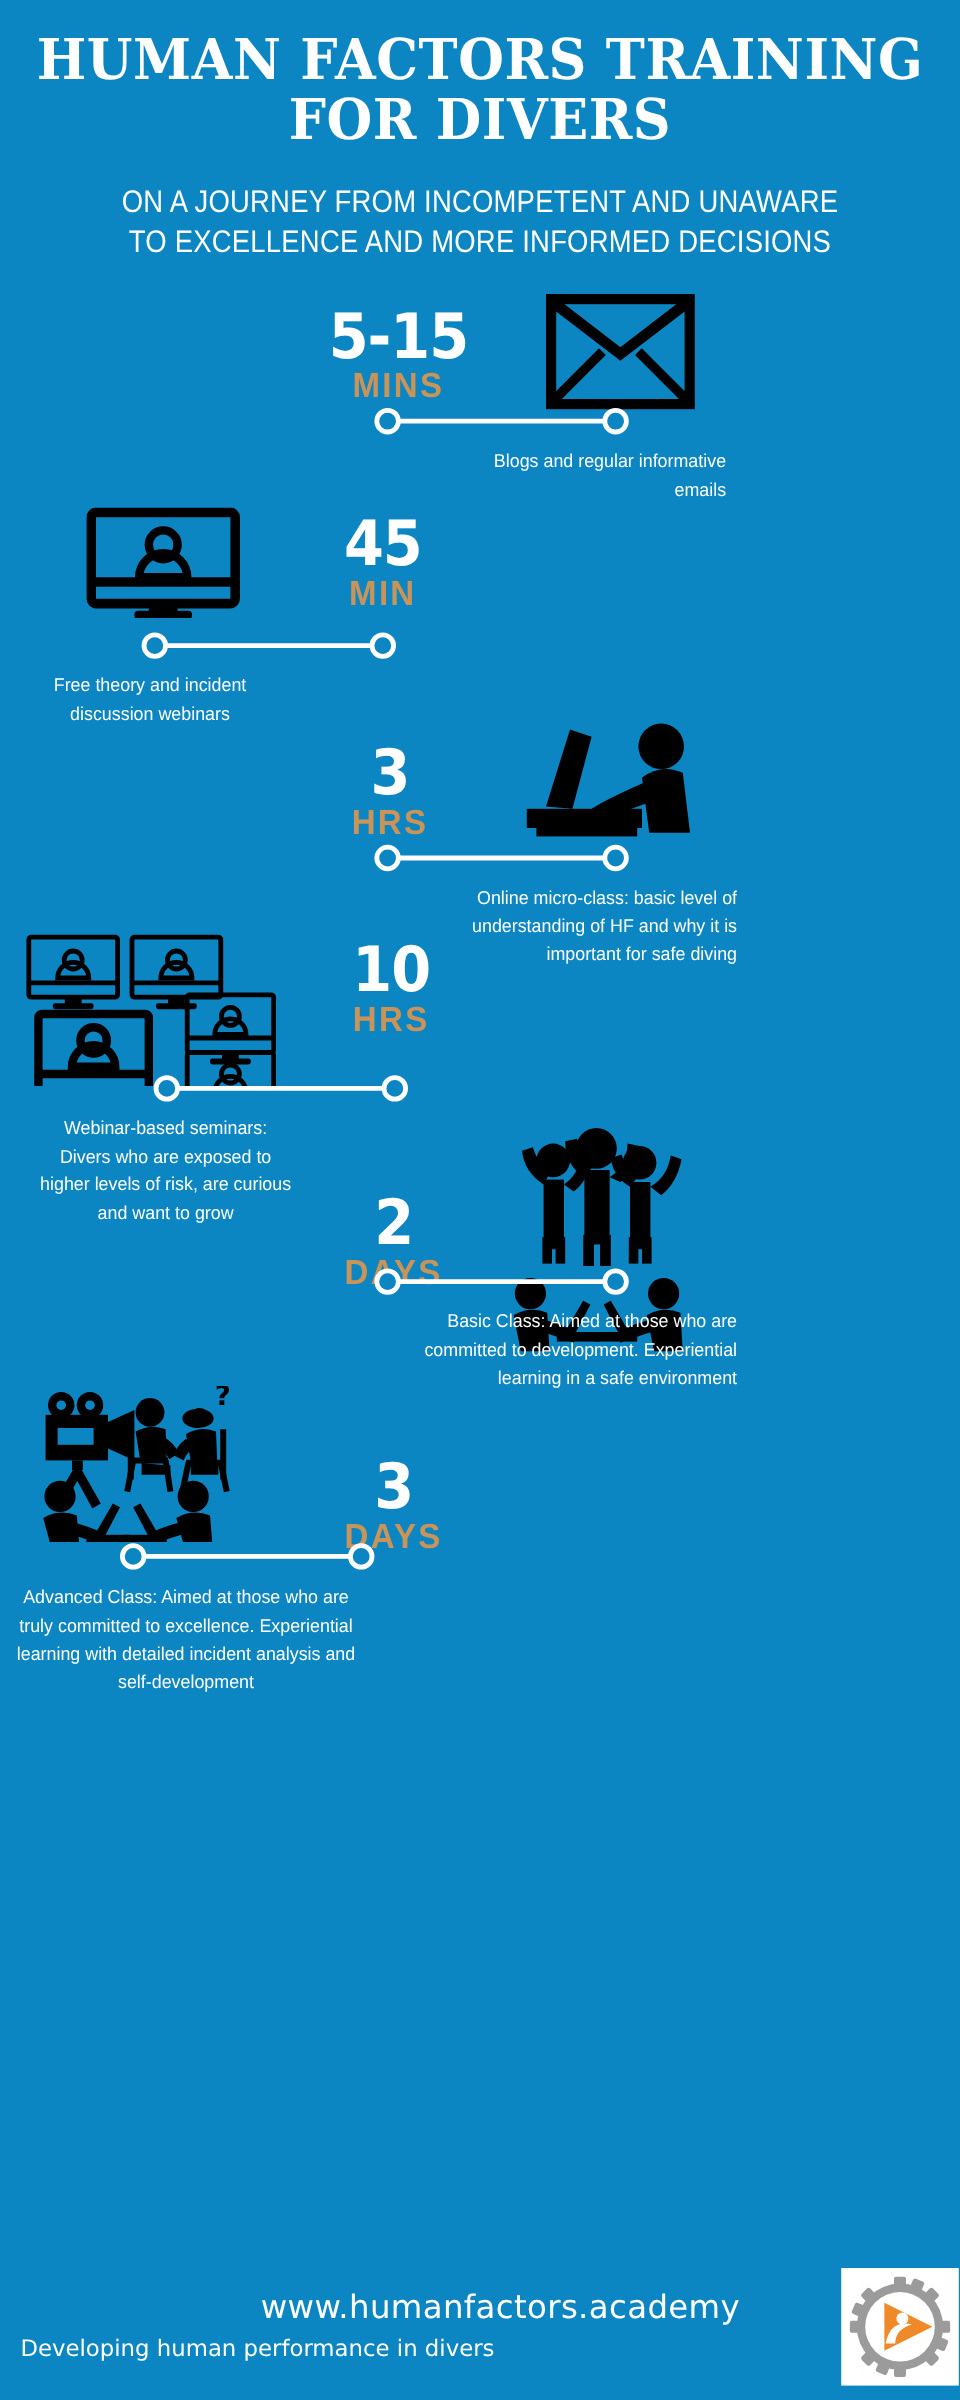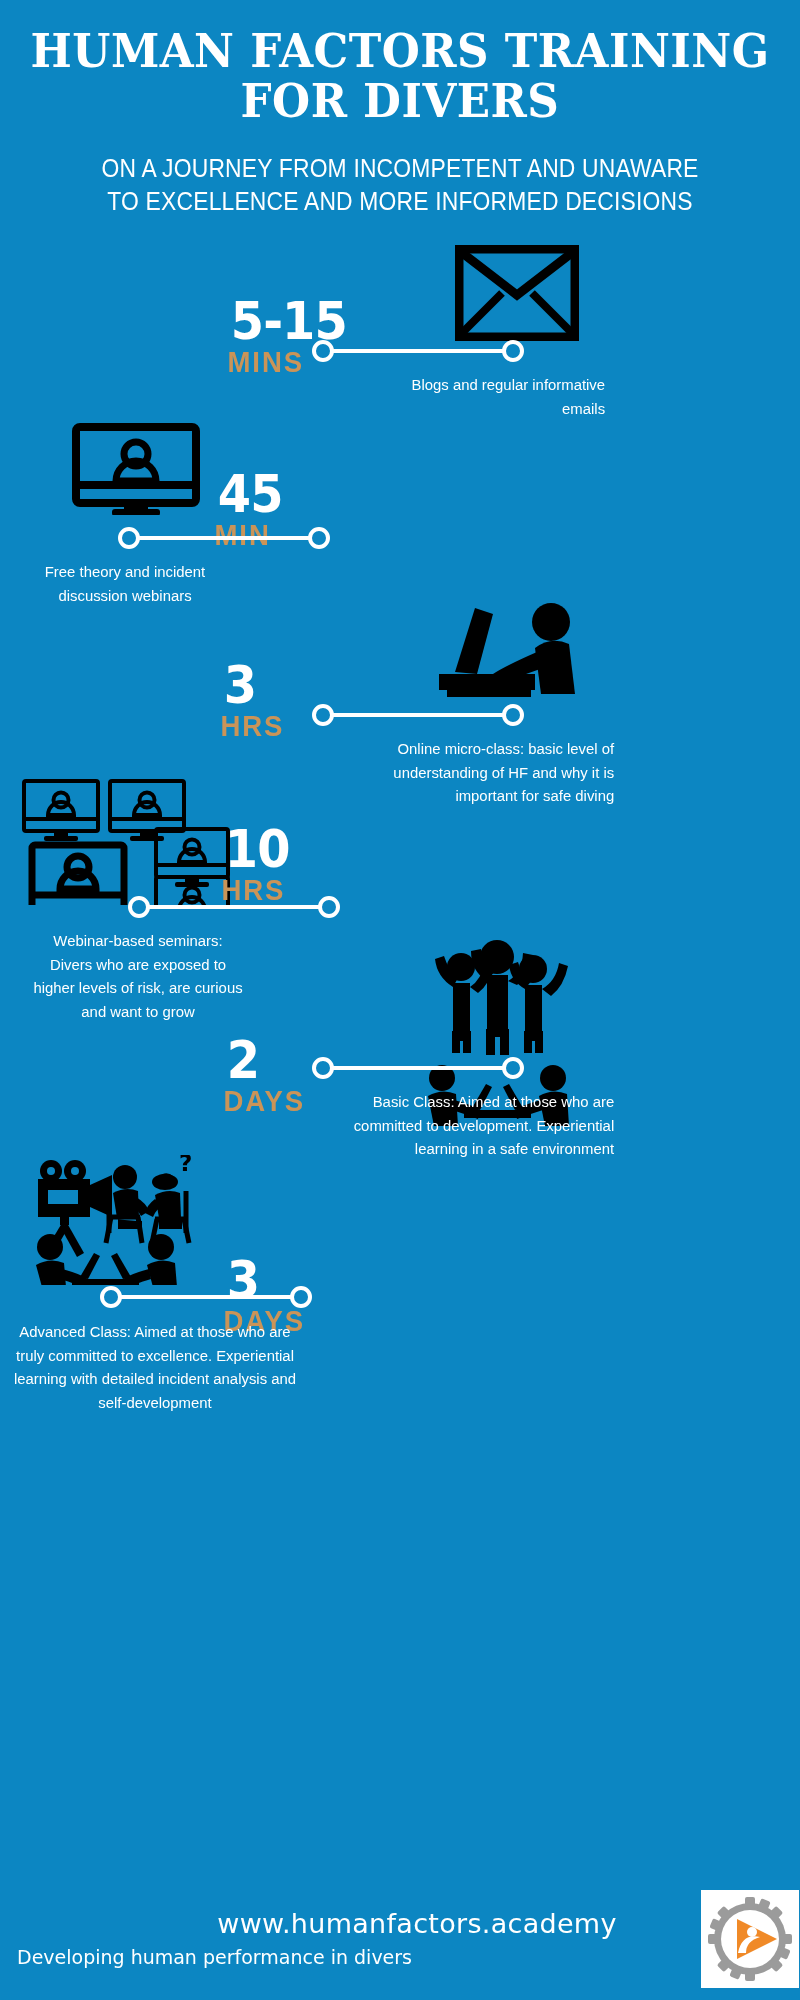--- a/index.html
+++ b/index.html
@@ -44,23 +44,22 @@
     padding-top:25px;
     letter-spacing:0.2px;
     transform:scaleX(0.88);
   }
 
   
   .step { position:absolute; }
 
   .amount {
     position:absolute;
-    text-align:left;
+    text-align:center;
     width:220px;
-    margin-top:40px;
   }
   .amount .num {
     font-family:"DejaVu Sans", sans-serif;
     font-weight:bold;
     font-size:52px;
     line-height:0.98;
     color:#ffffff;
     letter-spacing:-1px;
     transform:scaleX(0.92);
     display:block;

